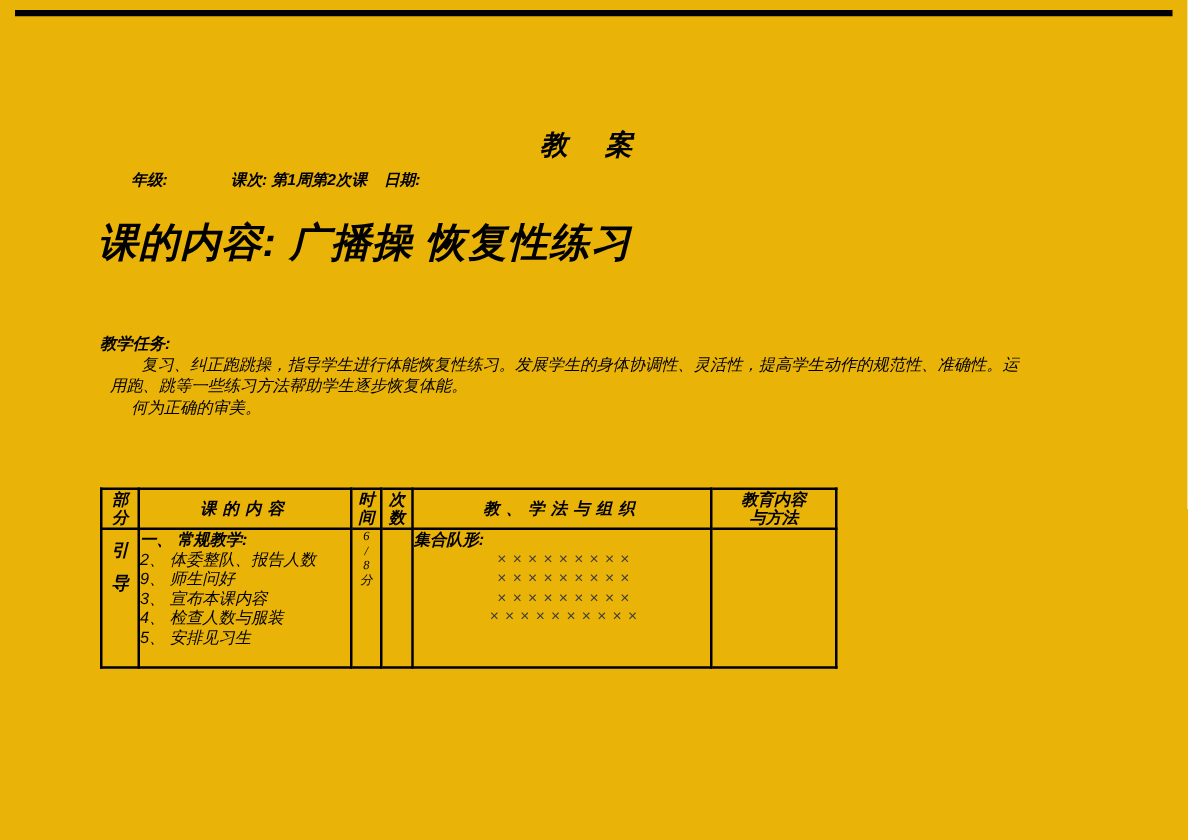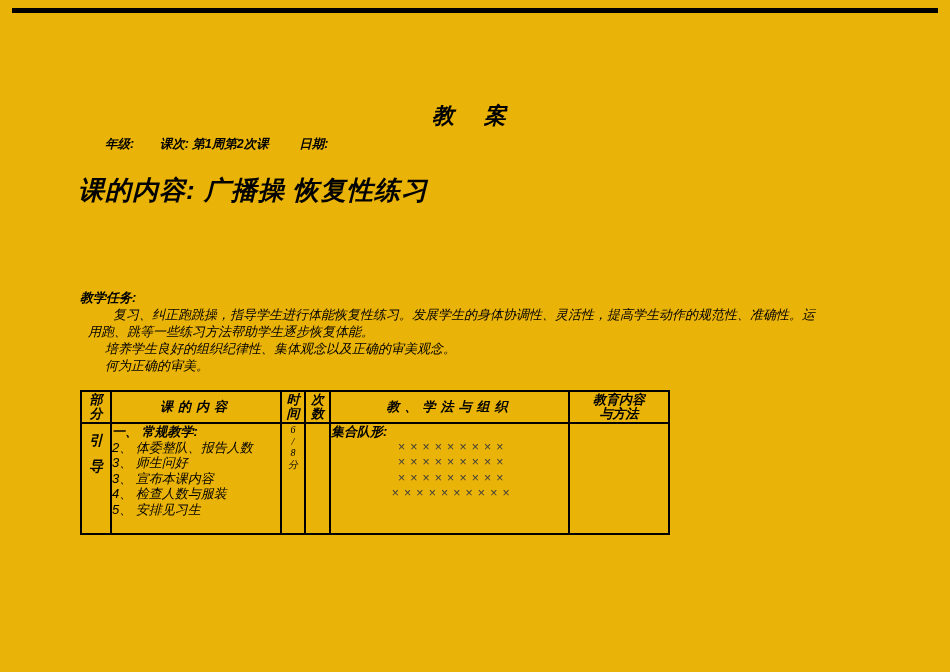--- a/index.html
+++ b/index.html
@@ -19,30 +19,30 @@
   }
   .doc-title {
     position:absolute; top:101px; left:0; width:950px;
     text-align:center;
     font-size:22px; font-weight:bold; letter-spacing:12px;
   }
   .meta-line {
     position:absolute; top:136px; left:105px;
     font-size:12.5px; font-weight:bold; white-space:nowrap;
   }
-  .meta-line .m-lesson { margin-left:22px; }
-  .meta-line .m-date   { margin-left:27px; }
+  .meta-line .m-lesson { margin-left:47px; }
+  .meta-line .m-date   { margin-left:10px; }
   .main-heading {
     position:absolute; top:173px; left:78px;
-    font-size:26px; font-weight:bold; letter-spacing:1px;
+    font-size:32px; font-weight:bold; letter-spacing:1px;
     white-space:nowrap;
   }
   .sections {
     position:absolute; top:266px; left:80px; width:800px;
-    font-size:13px; line-height:17px;margin-top:23px;
+    font-size:13px; line-height:17px;
   }
   .sec-title { font-weight:bold; }
   .first-indent { padding-left:33px; }
   .cont-indent  { padding-left:8px;  }
   .body-indent  { padding-left:25px; }
 
   table.plan-table {
     position:absolute; top:390px; left:80px;
     border-collapse:collapse; table-layout:fixed;
     width:588px;
@@ -103,21 +103,20 @@
     <span class="m-lesson">课次: 第1周第2次课</span>
     <span class="m-date">日期:</span>
   </div>
 
   <div class="main-heading">课的内容: 广播操 恢复性练习</div>
 
   <div class="sections">
     <div class="sec-title">教学任务:</div>
     <div class="sec-line first-indent">复习、纠正跑跳操，指导学生进行体能恢复性练习。发展学生的身体协调性、灵活性，提高学生动作的规范性、准确性。运</div>
     <div class="sec-line cont-indent">用跑、跳等一些练习方法帮助学生逐步恢复体能。</div>
-    <div class="sec-line body-indent">培养学生良好的组织纪律性、集体观念以及正确的审美观念。</div>
     <div class="sec-line body-indent">何为正确的审美。</div>
   </div>
 
   <table class="plan-table">
     <colgroup>
       <col style="width:30px">
       <col style="width:170px">
       <col style="width:24px">
       <col style="width:25px">
       <col style="width:239px">
@@ -147,21 +146,21 @@
     </thead>
     <tbody>
       <tr>
         <td class="cell-part">
           <div>引</div>
           <div>导</div>
         </td>
         <td class="cell-content">
           <div class="c-line bold">一、 常规教学:</div>
           <div class="c-line">2、 体委整队、报告人数</div>
-          <div class="c-line">3、 师生问好</div>
+          <div class="c-line">9、 师生问好</div>
           <div class="c-line">3、 宣布本课内容</div>
           <div class="c-line">4、 检查人数与服装</div>
           <div class="c-line">5、 安排见习生</div>
         </td>
         <td class="cell-time">
           <div>6</div>
           <div>/</div>
           <div>8</div>
           <div>分</div>
         </td>

